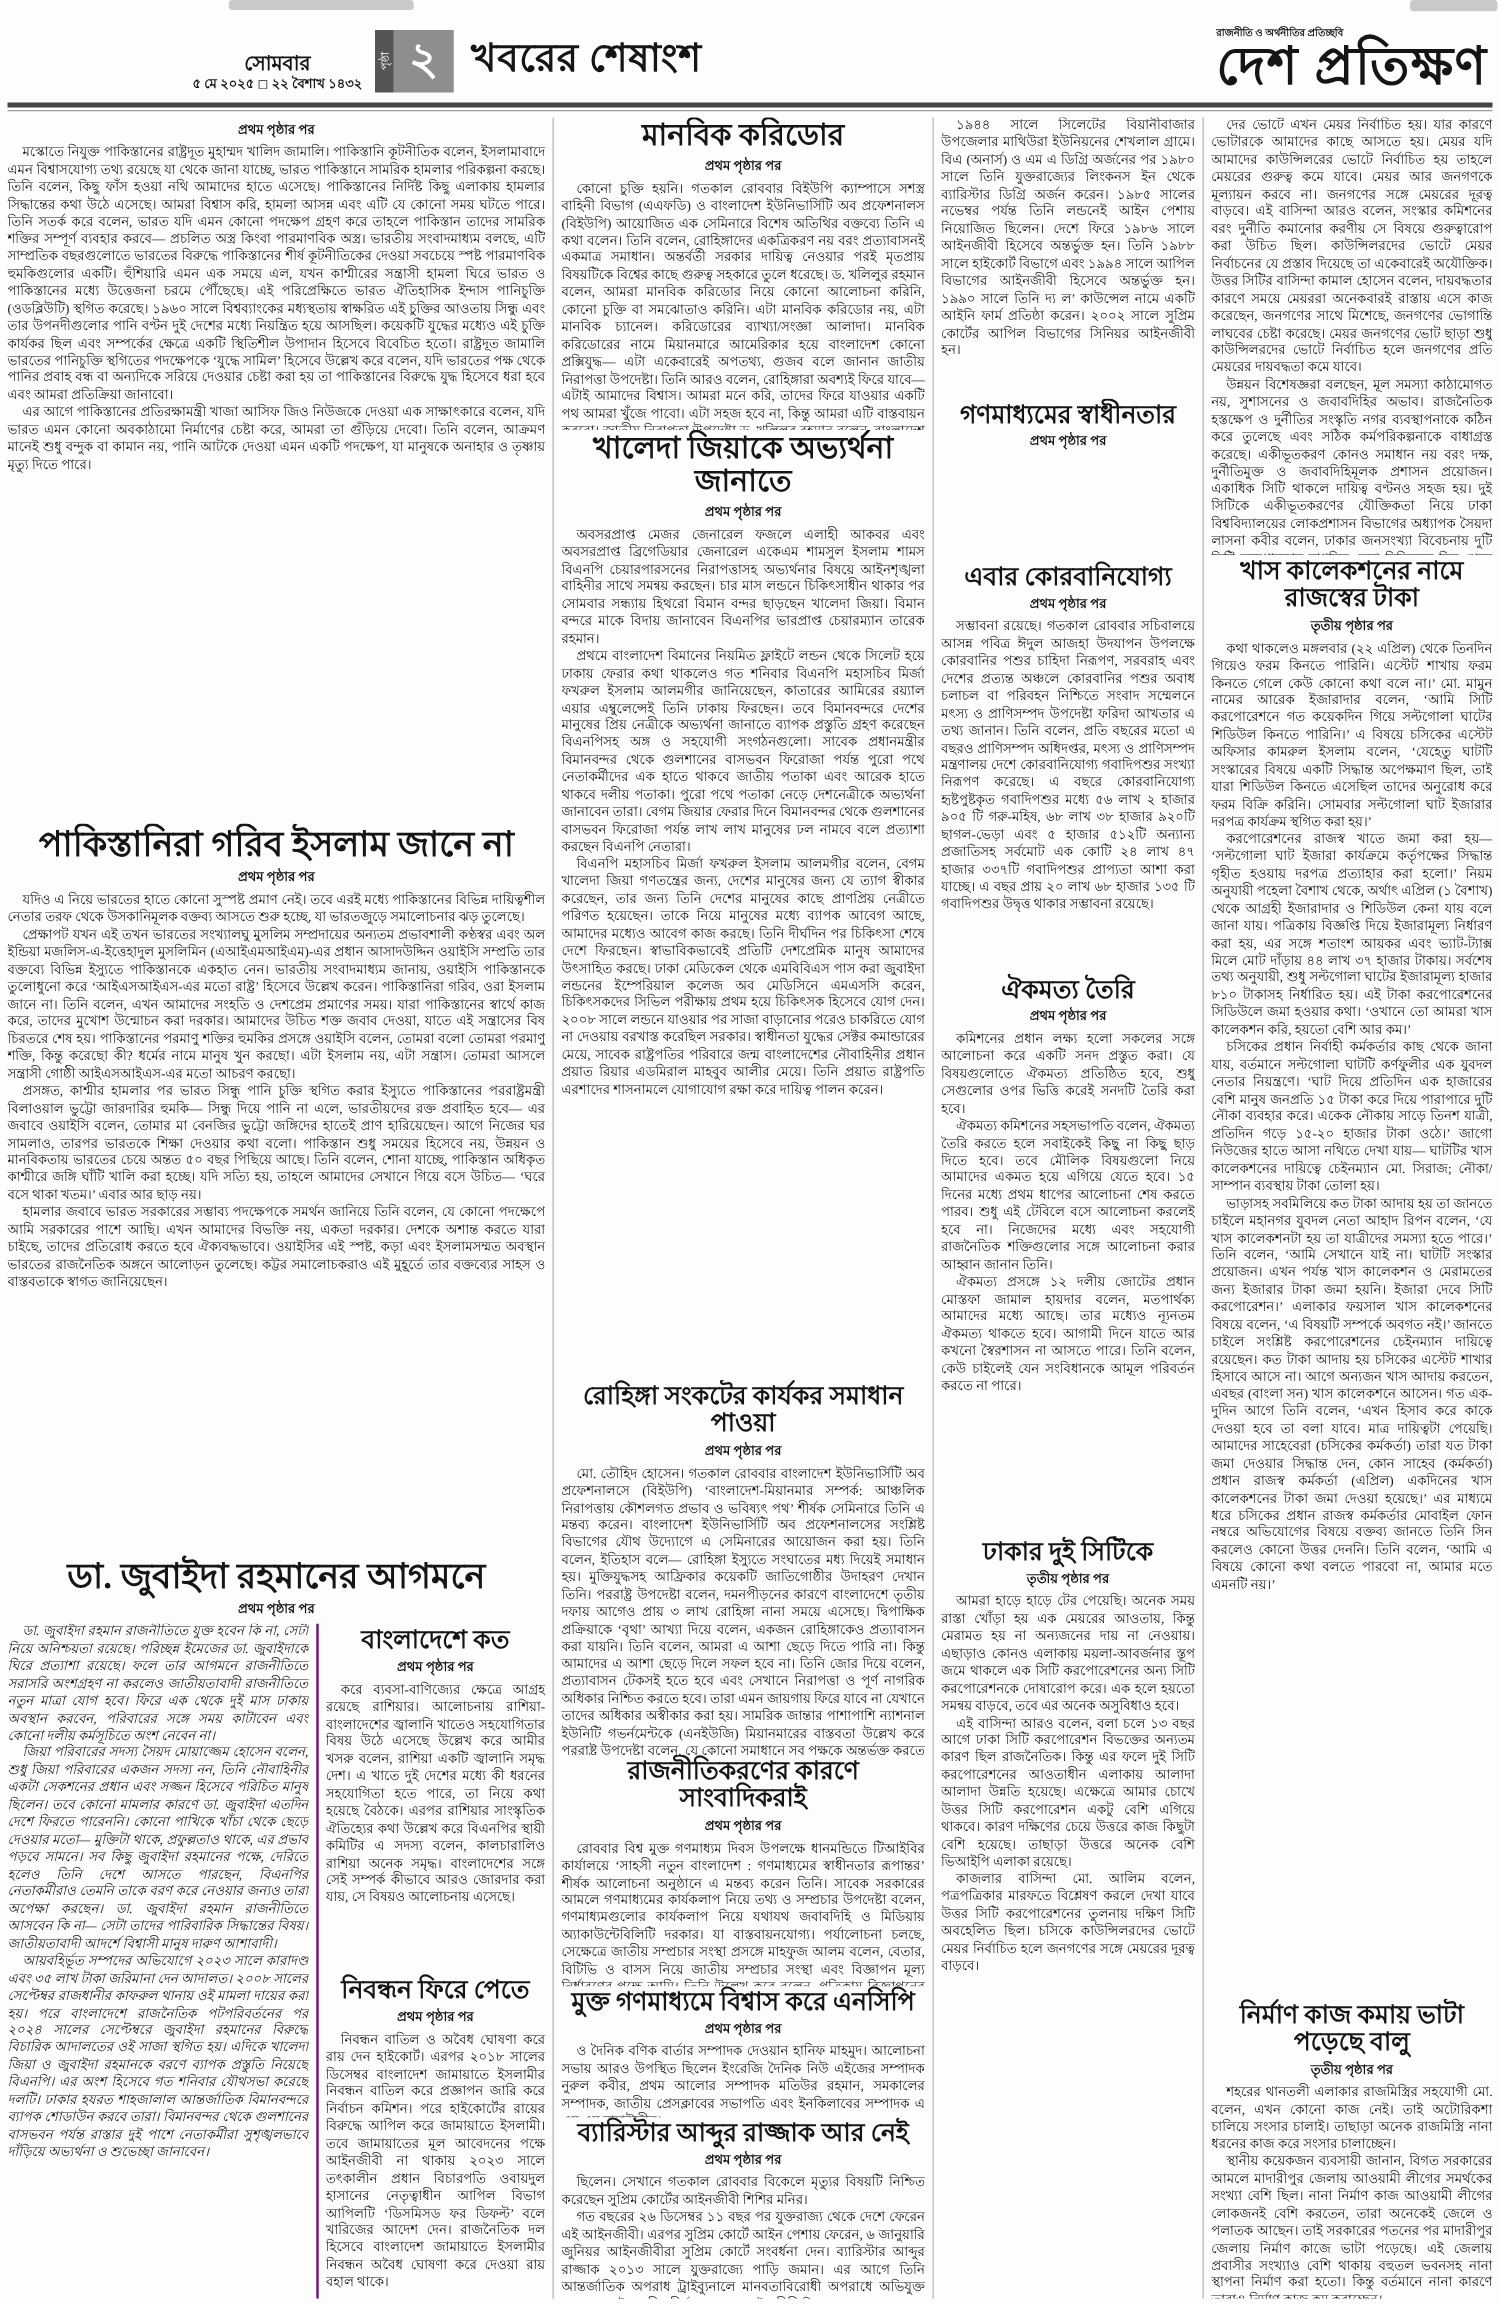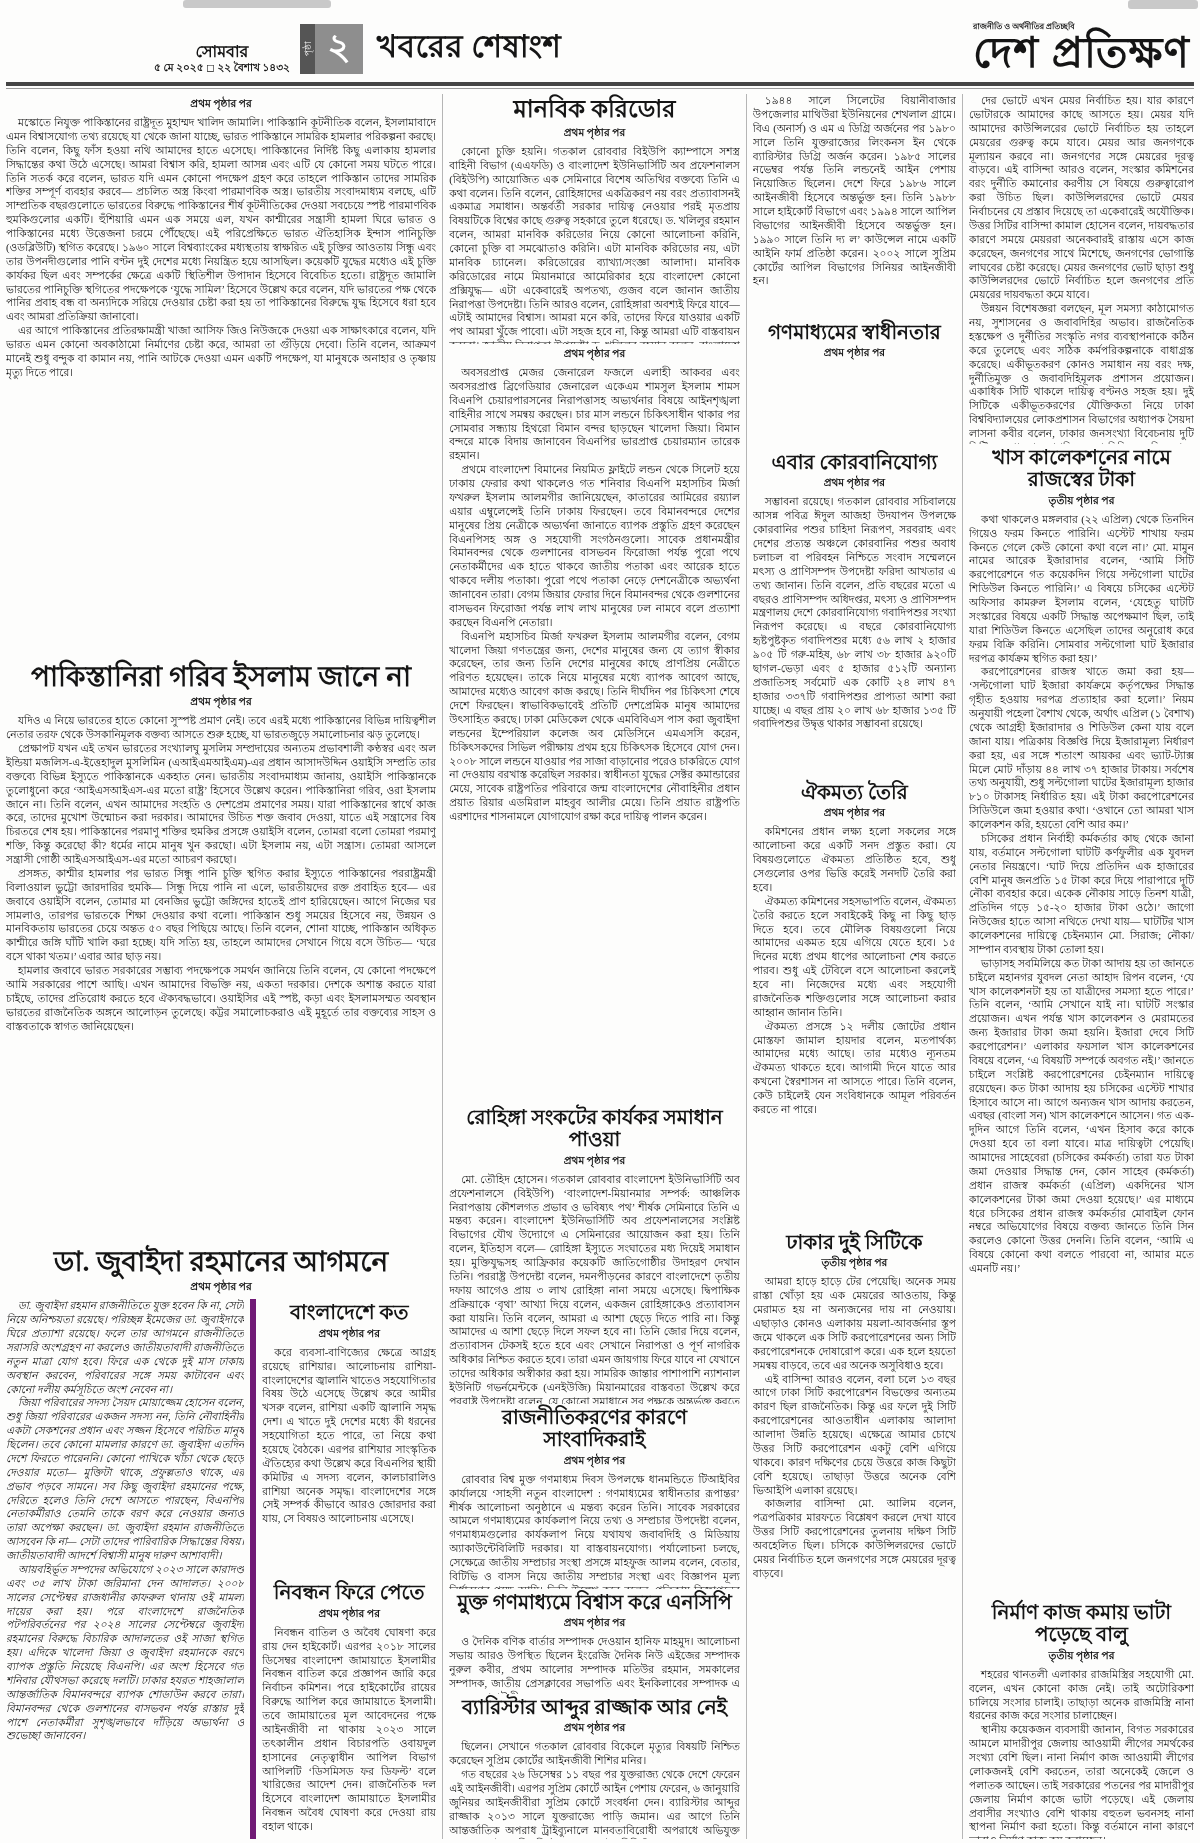--- a/index.html
+++ b/index.html
@@ -34,21 +34,21 @@
   .sc4{width:226px;}
   article{overflow:hidden;display:block;}
   .hl{font-weight:700;text-align:center;line-height:1.12;margin:2px 0 0;}
   .hl-xl{font-size:28px;}
   .hl-lg{font-size:24px;}
   .hl-md{font-size:20px;}
   .kicker{text-align:center;font-size:10.5px;font-weight:700;margin:2px 0 3px;}
   .body p{font-size:10.6px;line-height:1.31;text-align:justify;margin:0;text-indent:12px;}
   .subrow{display:flex;}
   .subrow .subL{width:244px;overflow:hidden;font-style:italic;}
-  .subrow .subR{width:178px;margin-left:6px;padding-left:6px;border-left:6px solid #701a75;overflow:hidden;}
+  .subrow .subR{width:178px;margin-left:6px;padding-left:6px;border-left:2px solid #701a75;overflow:hidden;}
   .cont-body{overflow:hidden;}
 </style>
 </head>
 <body>
 
 <div class="artifact" style="left:183px;top:0;width:148px;height:8px;"></div>
 <div class="artifact" style="left:1128px;top:0;width:70px;height:9px;"></div>
 
 <div class="page">
 
@@ -126,20 +126,21 @@
 
       <article style="height:250px;">
         <h1 class="hl hl-lg">মানবিক করিডোর</h1>
         <div class="kicker">প্রথম পৃষ্ঠার পর</div>
         <div class="body">
           <p>কোনো চুক্তি হয়নি। গতকাল রোববার বিইউপি ক্যাম্পাসে সশস্ত্র বাহিনী বিভাগ (এএফডি) ও বাংলাদেশ ইউনিভার্সিটি অব প্রফেশনালস (বিইউপি) আয়োজিত এক সেমিনারে বিশেষ অতিথির বক্তব্যে তিনি এ কথা বলেন। তিনি বলেন, রোহিঙ্গাদের একত্রিকরণ নয় বরং প্রত্যাবাসনই একমাত্র সমাধান। অন্তর্বর্তী সরকার দায়িত্ব নেওয়ার পরই মৃতপ্রায় বিষয়টিকে বিশ্বের কাছে গুরুত্ব সহকারে তুলে ধরেছে। ড. খলিলুর রহমান বলেন, আমরা মানবিক করিডোর নিয়ে কোনো আলোচনা করিনি, কোনো চুক্তি বা সমঝোতাও করিনি। এটা মানবিক করিডোর নয়, এটা মানবিক চ্যানেল। করিডোরের ব্যাখ্যা/সংজ্ঞা আলাদা। মানবিক করিডোরের নামে মিয়ানমারে আমেরিকার হয়ে বাংলাদেশ কোনো প্রক্সিযুদ্ধ— এটা একেবারেই অপতথ্য, গুজব বলে জানান জাতীয় নিরাপত্তা উপদেষ্টা। তিনি আরও বলেন, রোহিঙ্গারা অবশ্যই ফিরে যাবে— এটাই আমাদের বিশ্বাস। আমরা মনে করি, তাদের ফিরে যাওয়ার একটি পথ আমরা খুঁজে পাবো। এটা সহজ হবে না, কিন্তু আমরা এটি বাস্তবায়ন করবো। জাতীয় নিরাপত্তা উপদেষ্টা ড. খলিলুর রহমান বলেন, বাংলাদেশ মিয়ানমারের সার্বভৌমত্বকে শ্রদ্ধা করে, দেশটিকে অস্থিতিশীল করার কোনো ইচ্ছা নেই বাংলাদেশের।</p>
         </div>
       </article>
 
       <article style="height:760px;">
+        <h1 class="hl hl-lg">খালেদা জিয়াকে অভ্যর্থনা জানাতে</h1>
         <div class="kicker">প্রথম পৃষ্ঠার পর</div>
         <div class="body">
           <p>অবসরপ্রাপ্ত মেজর জেনারেল ফজলে এলাহী আকবর এবং অবসরপ্রাপ্ত ব্রিগেডিয়ার জেনারেল একেএম শামসুল ইসলাম শামস বিএনপি চেয়ারপারসনের নিরাপত্তাসহ অভ্যর্থনার বিষয়ে আইনশৃঙ্খলা বাহিনীর সাথে সমন্বয় করছেন। চার মাস লন্ডনে চিকিৎসাধীন থাকার পর সোমবার সন্ধ্যায় হিথরো বিমান বন্দর ছাড়ছেন খালেদা জিয়া। বিমান বন্দরে মাকে বিদায় জানাবেন বিএনপির ভারপ্রাপ্ত চেয়ারম্যান তারেক রহমান।</p>
           <p>প্রথমে বাংলাদেশ বিমানের নিয়মিত ফ্লাইটে লন্ডন থেকে সিলেট হয়ে ঢাকায় ফেরার কথা থাকলেও গত শনিবার বিএনপি মহাসচিব মির্জা ফখরুল ইসলাম আলমগীর জানিয়েছেন, কাতারের আমিরের রয়্যাল এয়ার এম্বুলেন্সেই তিনি ঢাকায় ফিরছেন। তবে বিমানবন্দরে দেশের মানুষের প্রিয় নেত্রীকে অভ্যর্থনা জানাতে ব্যাপক প্রস্তুতি গ্রহণ করেছেন বিএনপিসহ অঙ্গ ও সহযোগী সংগঠনগুলো। সাবেক প্রধানমন্ত্রীর বিমানবন্দর থেকে গুলশানের বাসভবন ফিরোজা পর্যন্ত পুরো পথে নেতাকর্মীদের এক হাতে থাকবে জাতীয় পতাকা এবং আরেক হাতে থাকবে দলীয় পতাকা। পুরো পথে পতাকা নেড়ে দেশনেত্রীকে অভ্যর্থনা জানাবেন তারা। বেগম জিয়ার ফেরার দিনে বিমানবন্দর থেকে গুলশানের বাসভবন ফিরোজা পর্যন্ত লাখ লাখ মানুষের ঢল নামবে বলে প্রত্যাশা করছেন বিএনপি নেতারা।</p>
           <p>বিএনপি মহাসচিব মির্জা ফখরুল ইসলাম আলমগীর বলেন, বেগম খালেদা জিয়া গণতন্ত্রের জন্য, দেশের মানুষের জন্য যে ত্যাগ স্বীকার করেছেন, তার জন্য তিনি দেশের মানুষের কাছে প্রাণপ্রিয় নেত্রীতে পরিণত হয়েছেন। তাকে নিয়ে মানুষের মধ্যে ব্যাপক আবেগ আছে, আমাদের মধ্যেও আবেগ কাজ করছে। তিনি দীর্ঘদিন পর চিকিৎসা শেষে দেশে ফিরছেন। স্বাভাবিকভাবেই প্রতিটি দেশপ্রেমিক মানুষ আমাদের উৎসাহিত করছে। ঢাকা মেডিকেল থেকে এমবিবিএস পাস করা জুবাইদা লন্ডনের ইম্পেরিয়াল কলেজ অব মেডিসিনে এমএসসি করেন, চিকিৎসকদের সিভিল পরীক্ষায় প্রথম হয়ে চিকিৎসক হিসেবে যোগ দেন। ২০০৮ সালে লন্ডনে যাওয়ার পর সাজা বাড়ানোর পরেও চাকরিতে যোগ না দেওয়ায় বরখাস্ত করেছিল সরকার। স্বাধীনতা যুদ্ধের সেক্টর কমান্ডারের মেয়ে, সাবেক রাষ্ট্রপতির পরিবারে জন্ম বাংলাদেশের নৌবাহিনীর প্রধান প্রয়াত রিয়ার এডমিরাল মাহবুব আলীর মেয়ে। তিনি প্রয়াত রাষ্ট্রপতি এরশাদের শাসনামলে যোগাযোগ রক্ষা করে দায়িত্ব পালন করেন।</p>
         </div>
       </article>
 
       <article style="height:300px;">
         <h1 class="hl hl-md">রোহিঙ্গা সংকটের কার্যকর সমাধান পাওয়া</h1>

